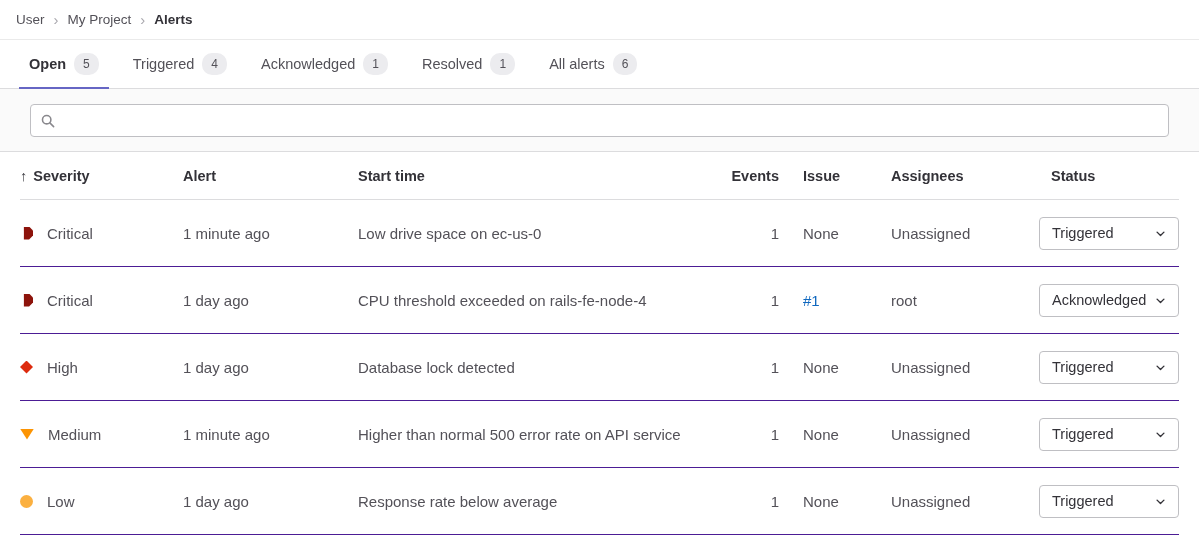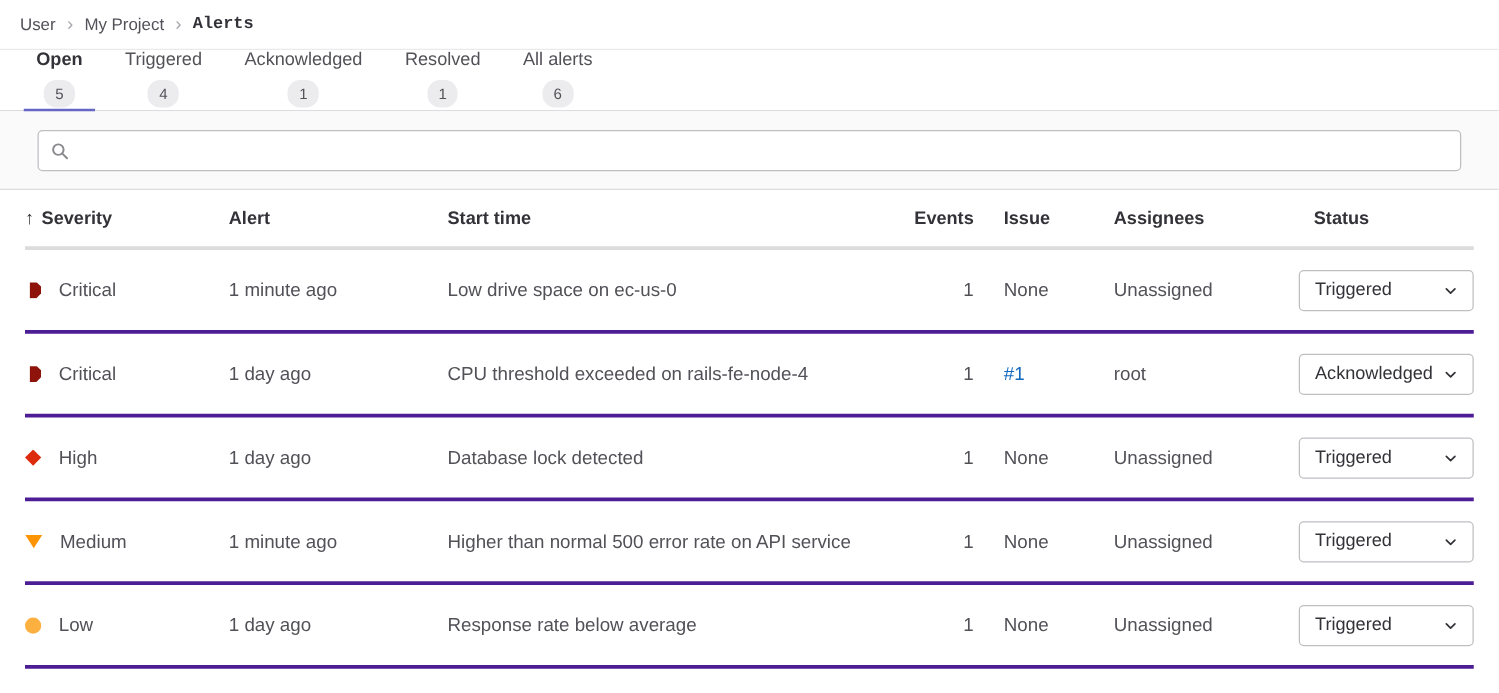--- a/index.html
+++ b/index.html
@@ -14,42 +14,41 @@
   
   .breadcrumb-bar {
     height: 40px;
     display: flex;
     align-items: center;
     padding: 12px 16px;
     border-bottom: 1px solid #eaeaea;
     font-size: 13.5px;
   }
   .crumb { color: #535158; }
-  .crumb.current { color: #333238; font-weight: 700; font-family: Liberation Mono, monospace; }
+  .crumb.current { color: #333238; font-weight: 700; }
   .crumb-sep { color: #a8a7ad; margin: 0 9px; font-size: 15px; line-height: 1; }
 
   
   .tabs-bar {
     display: flex;
     align-items: stretch;
     padding: 0 12px;
     border-bottom: 1px solid #dcdcde;
     height: 49px;
   }
   .tab {
     display: flex;
     align-items: center;
     gap: 8px;
     padding: 0 10px;
     margin: 0 7px;
     color: #535158;
     cursor: pointer;
     position: relative;
     font-size: 14.5px;
-    flex-direction: column;
   }
   .tab .tab-label { white-space: nowrap; }
   .tab.active .tab-label { color: #333238; font-weight: 700; }
   .tab.active::after {
     content: "";
     position: absolute;
     left: 0; right: 0; bottom: -1px;
     height: 2px;
     background: #6666c4;
   }
@@ -89,21 +88,21 @@
     background: transparent;
   }
   .search-box input::placeholder { color: #a8a7ad; }
 
   
   .alerts-table { padding: 0 20px; }
   .t-row {
     display: grid;
     grid-template-columns: 163px 175px 1fr 70px 110px 150px 140px;
     align-items: center;
-    border-bottom: 3px solid #4c1d95;
+    border-bottom: 1px solid #4c1d95;
   }
   .t-head { height: 48px; font-weight: 700; font-size: 14.5px; border-bottom-color: #dcdcde; }
   .t-body-row { height: 67px; font-size: 15px; color: #535158; }
   .cell-events { text-align: right; }
   .cell-issue { padding-left: 24px; }
   .cell-assignees { padding-left: 2px; }
   .cell-status { display: flex; justify-content: flex-end; }
   .sort-arrow { margin-right: 6px; color: #333238; font-weight: 400; }
 
   .severity-cell { display: flex; align-items: center; gap: 14px; }

